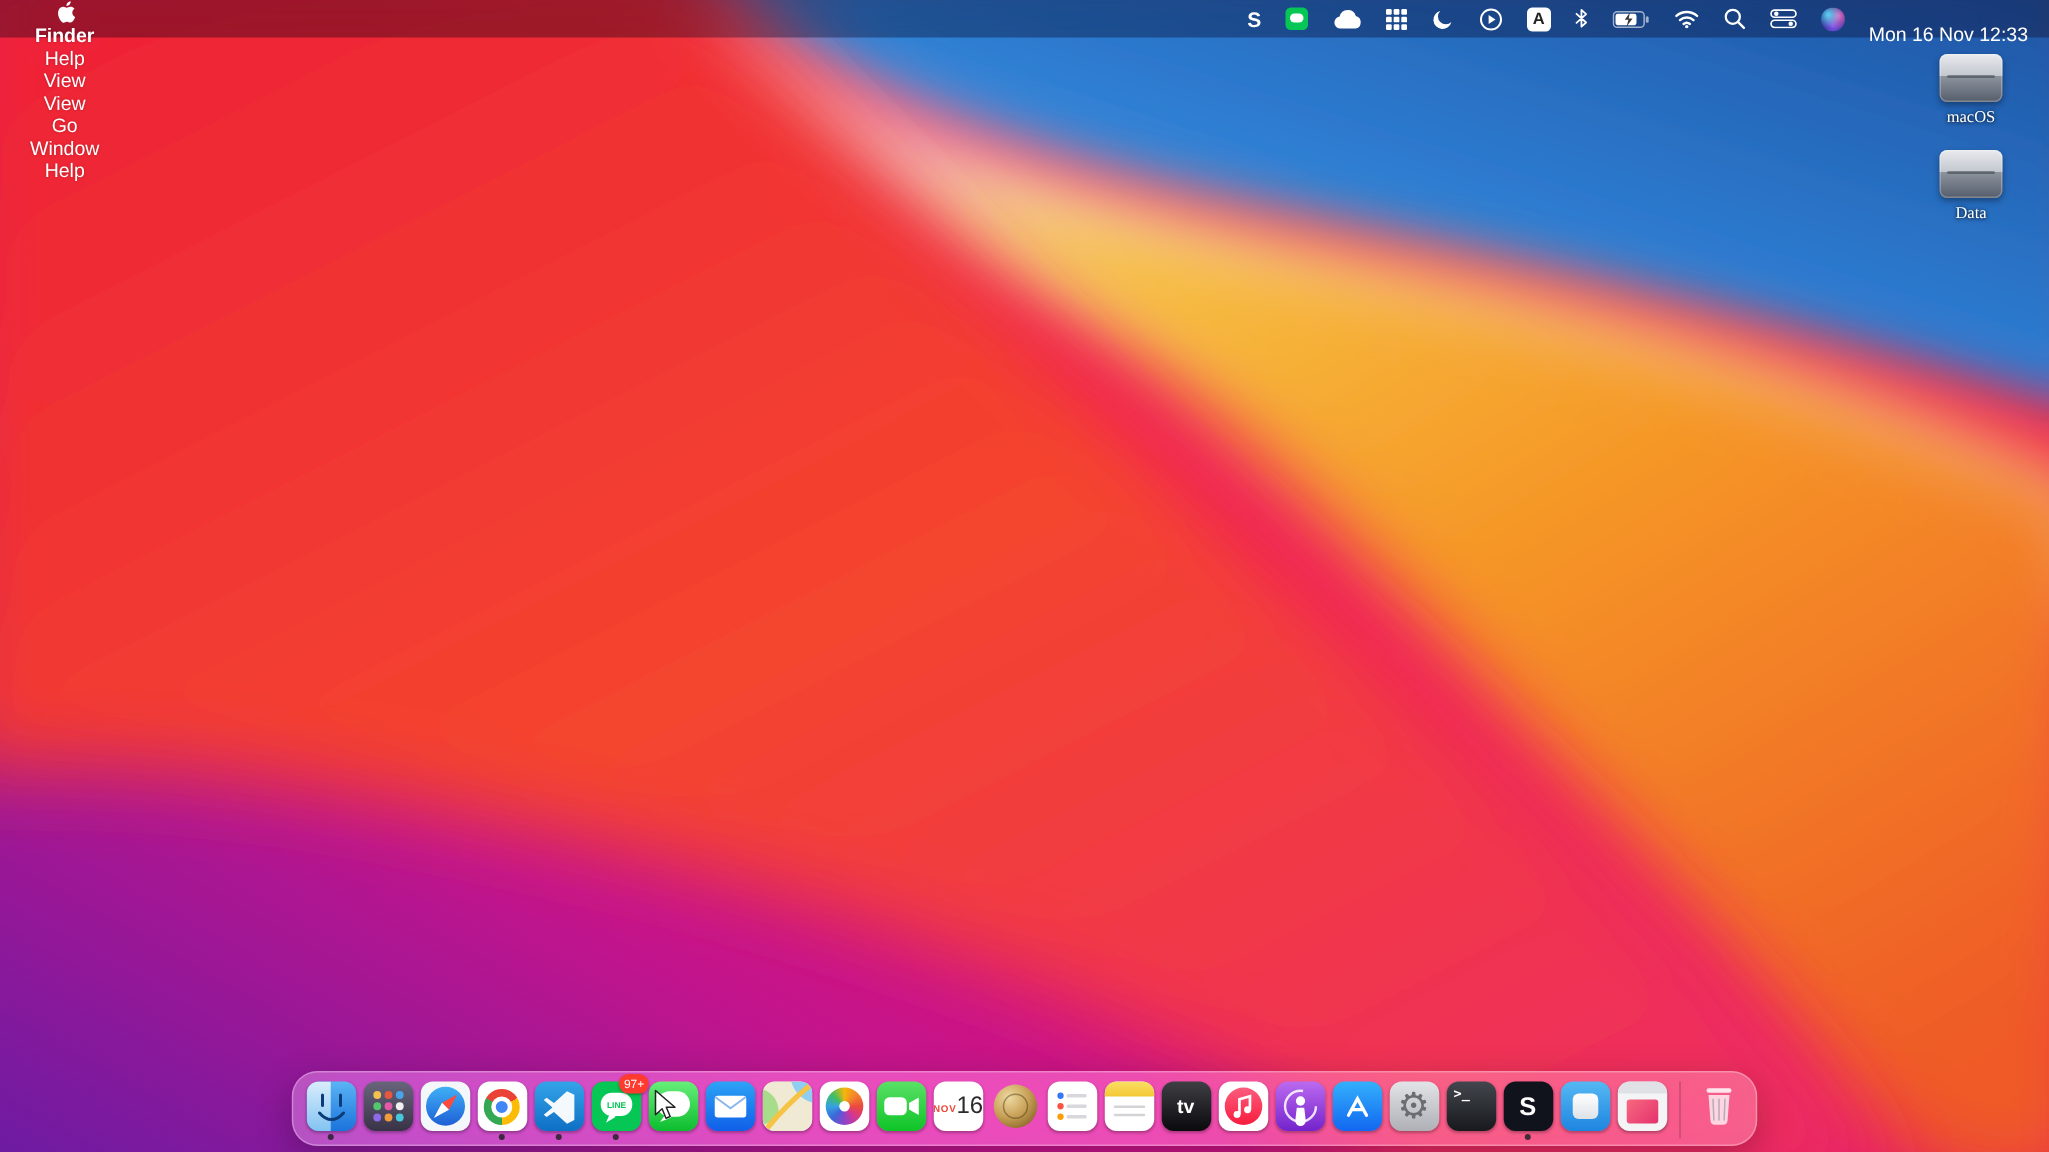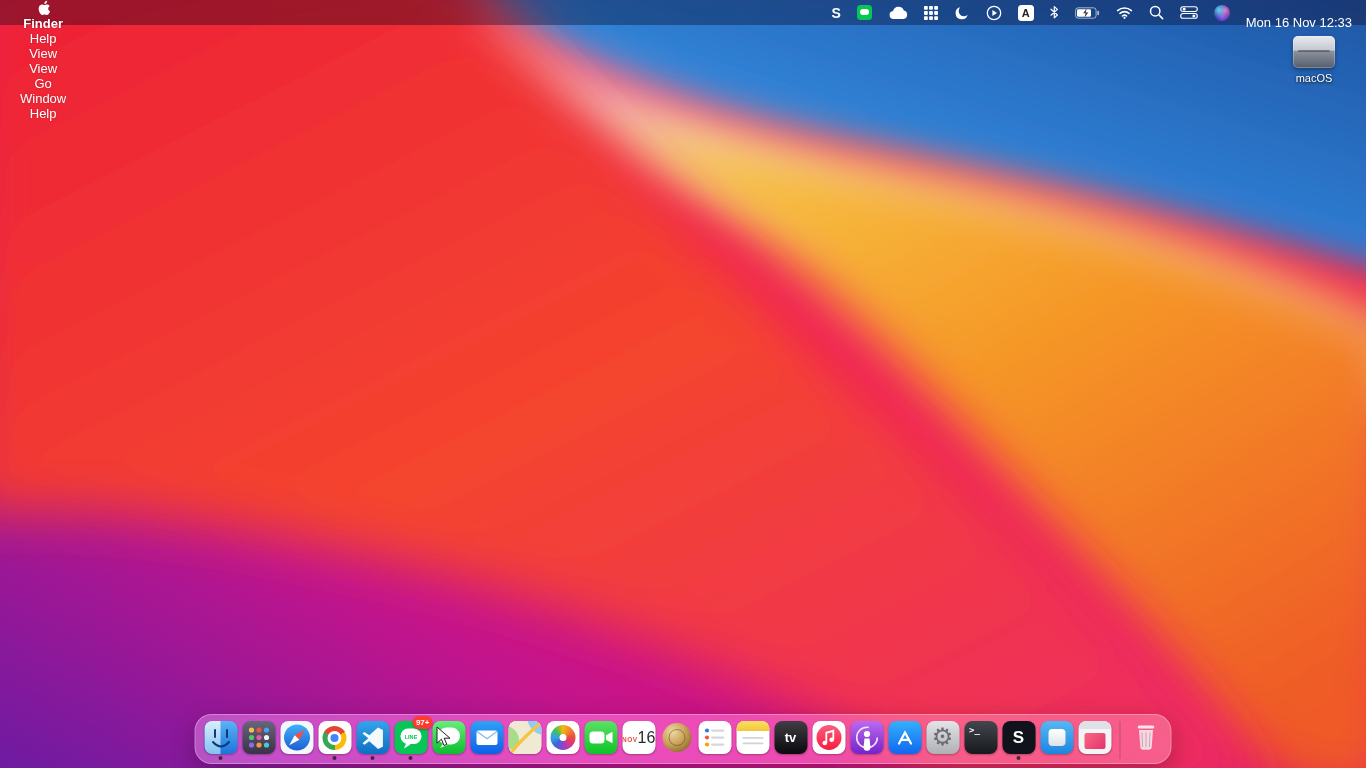--- a/index.html
+++ b/index.html
@@ -32,21 +32,21 @@
              background:
                radial-gradient(circle at 30% 30%, rgba(90,220,250,.95), rgba(90,220,250,0) 55%),
                radial-gradient(circle at 72% 34%, rgba(245,110,200,.95), rgba(245,110,200,0) 60%),
                radial-gradient(circle at 50% 78%, rgba(130,90,245,.95), rgba(130,90,245,0) 65%),
                #20267a; }
   .mb-clock { font-size:13px; white-space:nowrap;margin-top:20px; }
 
   
   .desk-icons { position:absolute; top:36px; right:6px; width:92px; z-index:10;
                 display:flex; flex-direction:column; align-items:center; gap:15px; }
-  .desk-icon { width:92px; display:flex; flex-direction:column; align-items:center; gap:4px; cursor:default; }
+  .desk-icon { width:92px; display:flex; flex-direction:column; align-items:center; gap:4px; cursor:default;font-family:Liberation Serif, serif; }
   .desk-label { font-size:11px; font-weight:500; color:#fff; text-align:center; line-height:1.2;
                 text-shadow:0 1px 3px rgba(0,0,0,.65), 0 0 2px rgba(0,0,0,.5); max-width:88px; }
   .drive-art { width:42px; height:32px; border-radius:5px; position:relative;
                background:linear-gradient(180deg,#e8eaee 0%,#c3c8cf 45%,#8d949d 46%,#6a7280 80%,#565d69 100%);
                box-shadow:0 2px 4px rgba(0,0,0,.35), inset 0 0 0 1px rgba(255,255,255,.25); }
   .drive-art::after { content:""; position:absolute; left:5px; right:5px; top:14px; height:2px;
                       background:rgba(40,45,55,.45); border-radius:1px; }
   .zip-art { width:27px; height:33px; border-radius:3px; background:linear-gradient(180deg,#fdfdfd,#e9eaec);
              position:relative; box-shadow:0 2px 4px rgba(0,0,0,.35); }
   .zip-art::before { content:""; position:absolute; top:2px; bottom:10px; left:12px; width:3px;
@@ -62,21 +62,21 @@
           border:1px solid rgba(255,255,255,.30); border-radius:17px;
           box-shadow:0 8px 24px rgba(0,0,0,.25); }
   .dock-item { position:relative; width:36px; height:41px; display:flex; justify-content:center;
                align-items:flex-start; padding-top:2px; cursor:pointer; }
   .di { width:33px; height:33px; border-radius:8px; position:relative; overflow:hidden;
         box-shadow:0 1px 2px rgba(0,0,0,.28); }
   .di svg { position:absolute; inset:0; }
   .run-dot { position:absolute; bottom:0px; left:50%; transform:translateX(-50%);
              width:4px; height:4px; border-radius:50%; background:rgba(35,35,40,.85); }
   .badge { position:absolute; top:-3px; right:-4px; min-width:15px; height:13px; z-index:5;
-           background:#ff3b30; color:#fff; font-size:8px; font-weight:700; border-radius:7px;
+           background:#ff3b30; color:#fff; font-size:8px; font-weight:400; border-radius:7px;
            display:flex; align-items:center; justify-content:center; padding:0 3px;
            box-shadow:0 1px 2px rgba(0,0,0,.3); }
   .dock-sep { width:1px; height:38px; margin:0 5px 1px; background:rgba(30,30,35,.25); }
 
   .ic-finder { background:linear-gradient(180deg,#5ab4f4,#1b74dc); }
   .ic-finder::before { content:""; position:absolute; left:0; top:0; bottom:0; width:16px;
                        background:linear-gradient(180deg,#d9edfc,#82c3f2); }
   .ic-launchpad { background:linear-gradient(180deg,rgba(96,103,118,.92),rgba(44,49,60,.92)); }
   .ic-safari { background:#f4f7fa; }
   .ic-chrome { background:#fff; }
@@ -264,20 +264,24 @@
     <span class="st st-siri"></span>
     <span class="mb-clock">Mon 16 Nov 12:33</span>
   </div>
 </div>
 
 <div class="desk-icons">
   <div class="desk-icon">
     <span class="drive-art"></span>
     <span class="desk-label">macOS</span>
   </div>
+  <div class="desk-icon">
+    <span class="drive-art"></span>
+    <span class="desk-label">Data</span>
+  </div>
 </div>
 
 <div class="dock">
 
   <div class="dock-item" title="Finder">
     <span class="di ic-finder">
       <svg viewBox="0 0 33 33">
         <path d="M10.5 9v7 M22.5 9v7" stroke="#0b3b78" stroke-width="2" stroke-linecap="round"></path>
         <path d="M8.5 21c2.6 3 5.4 4.4 8 4.4s5.4-1.4 8-4.4" stroke="#0b3b78" stroke-width="2" fill="none" stroke-linecap="round"></path>
       </svg>

